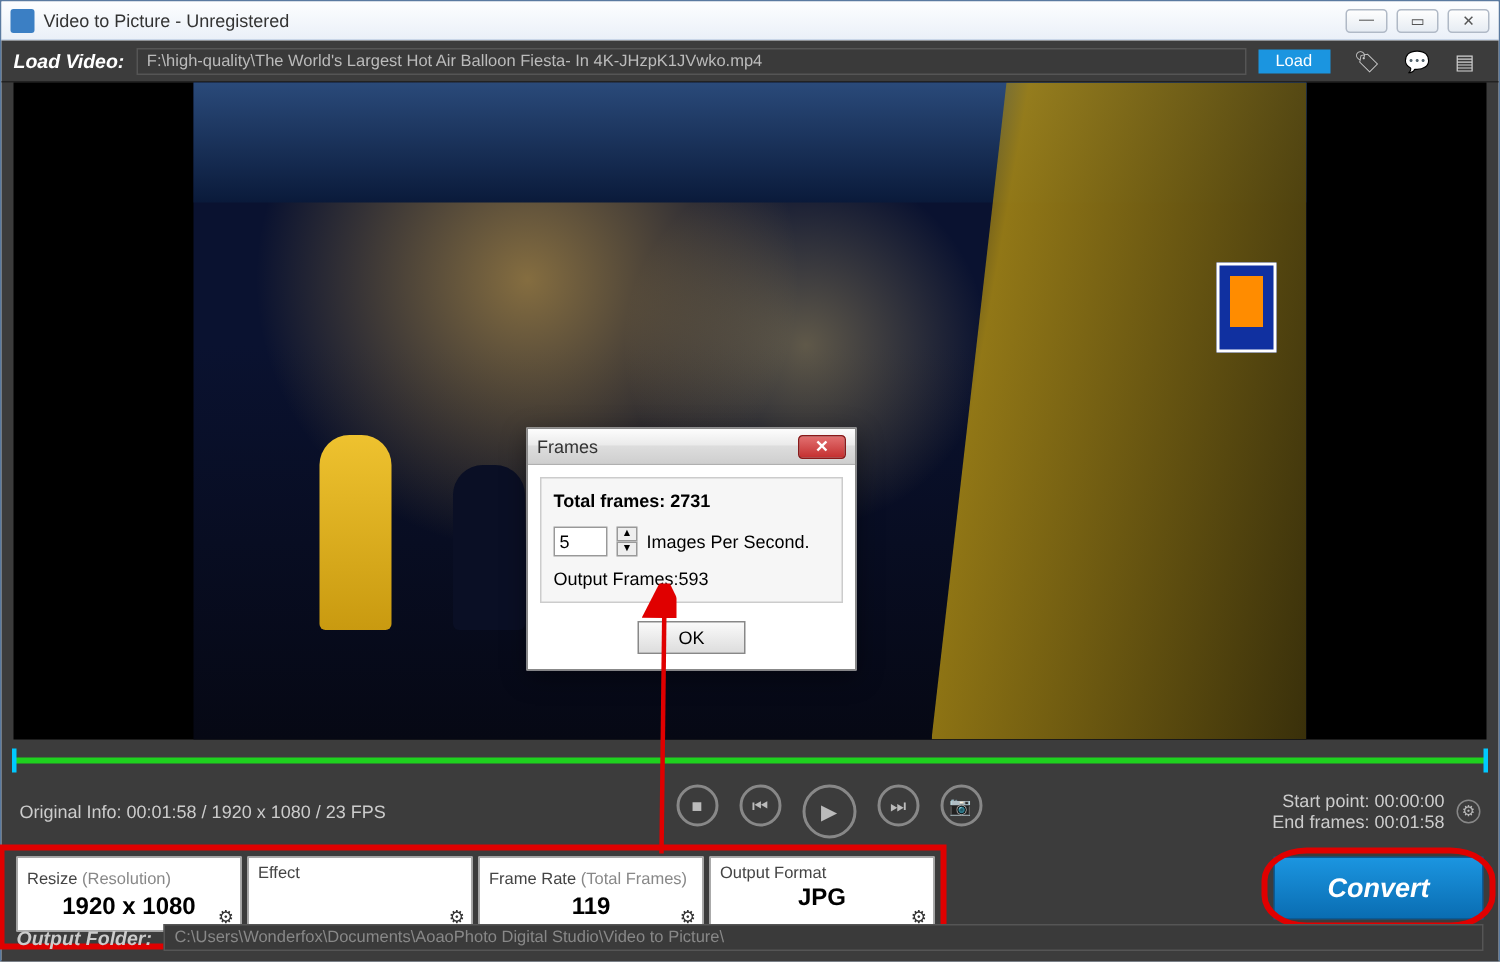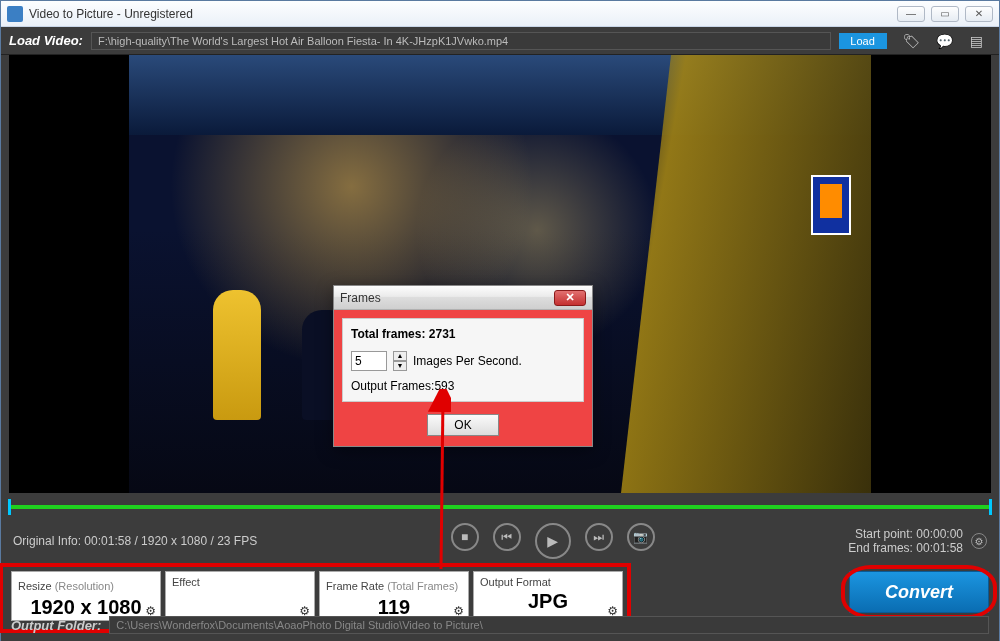--- a/index.html
+++ b/index.html
@@ -57,34 +57,34 @@
 .c-btn { width:28px; height:28px; border:2px solid #888; border-radius:50%; display:flex; align-items:center; justify-content:center; color:#bbb; cursor:pointer; background:#3c3c3c; font-size:12px; }
 .c-btn.play { width:36px; height:36px; font-size:14px; }
 .point-info { text-align:right; font-size:12px; line-height:14px; }
 .gear-sm { width:16px; height:16px; border:1px solid #888; border-radius:50%; display:inline-flex; align-items:center; justify-content:center; font-size:10px; color:#bbb; margin-left:8px; cursor:pointer; vertical-align:middle;}
 
 
 .options-row { display:flex; align-items:flex-start; padding: 6px 10px 8px 10px; gap:4px; position:relative; }
 .card { background:#fff; border:1px solid #aaa; width:150px; height:50px; padding:4px 6px; position:relative; cursor:pointer; }
 .card .card-label { font-size:11px; color:#444; }
 .card .card-sub { font-size:11px; color:#888; }
-.card .card-value { font-size:20px; font-weight:bold; color:#000; text-align:center; margin-top:2px;}
+.card .card-value { font-size:16px; font-weight:bold; color:#000; text-align:center; margin-top:2px;}
 .card .card-gear { position:absolute; right:4px; bottom:2px; font-size:12px; color:#333; }
 .convert-wrap { margin-left:auto; position:relative; }
 .convert-btn { width:140px; height:42px; background: linear-gradient(#1b95e0,#0a6db2); border:1px solid #0a5a95; color:#fff; font-size:18px; font-style:italic; font-weight:bold; display:flex; align-items:center; justify-content:center; cursor:pointer; }
 .convert-ring { position:absolute; left:-8px; top:-6px; right:-8px; bottom:-6px; border:4px solid #e00000; border-radius:30px / 22px; pointer-events:none;}
 .red-box { position:absolute; border:4px solid #e00000; pointer-events:none; }
 
 
 .output-bar { position:absolute; left:10px; right:10px; bottom:4px; height:24px; display:flex; align-items:center; gap:8px; }
 .output-label { font-weight:bold; font-size:13px; color:#ccc; font-style:italic;}
 .output-path { flex:1; height:18px; background:#3a3a3a; border:1px solid #555; color:#888; font-size:11px; padding:0 6px; }
 
 
-.dialog { position:absolute; left:332px; top:258px; width:260px; background:#ef4444; border:1px solid #888; box-shadow: 0 4px 16px rgba(0,0,0,.4); font-size:12px; }
+.dialog { position:absolute; left:350px; top:258px; width:220px; background:#ffffff; border:1px solid #888; box-shadow: 0 4px 16px rgba(0,0,0,.4); font-size:12px; }
 .dlg-title { height:24px; background: linear-gradient(180deg, #fdfdfd 0%, #ebebeb 45%, #dddddd 50%, #cfcfcf 100%); display:flex; align-items:center; padding:0 6px; border-bottom:1px solid #b0b0b0; }
 .dlg-title span { flex:1; color:#333; }
 .dlg-close { width:32px; height:16px; background: linear-gradient(#e27070, #c43030); border:1px solid #8a1a1a; border-radius:3px; color:#fff; display:flex; align-items:center; justify-content:center; font-size:11px; cursor:pointer; font-weight:bold;}
 .dlg-body { border:1px solid #ccc; margin:8px; padding:8px; background:#f6f6f6; }
 .dlg-body .tf { font-weight:bold; margin-bottom:10px; }
 .dlg-row { display:flex; align-items:center; gap:6px; margin-bottom:8px; }
 .spin { width:36px; height:20px; border:1px solid #999; background:#fff; padding:0 3px; font-size:12px; }
 .spin-btns { display:flex; flex-direction:column; }
 .spin-b { width:14px; height:10px; border:1px solid #999; background:#eee; font-size:7px; line-height:7px; text-align:center; cursor:pointer;}
 .dlg-foot { text-align:center; padding: 4px 0 10px 0; }

